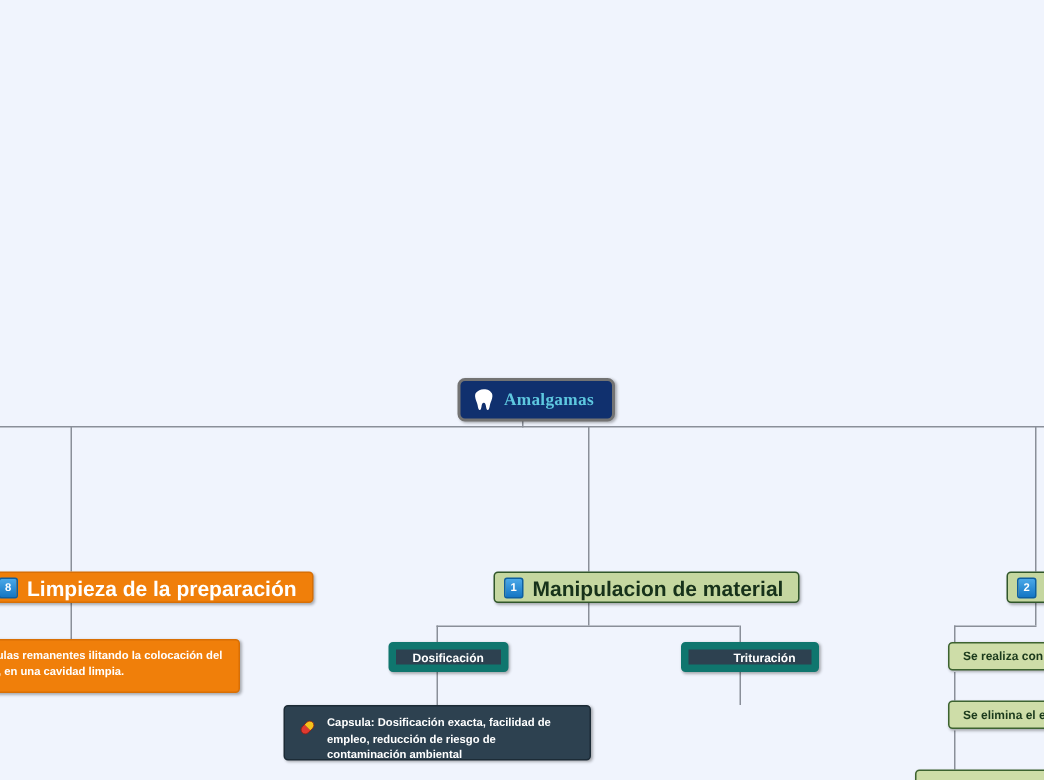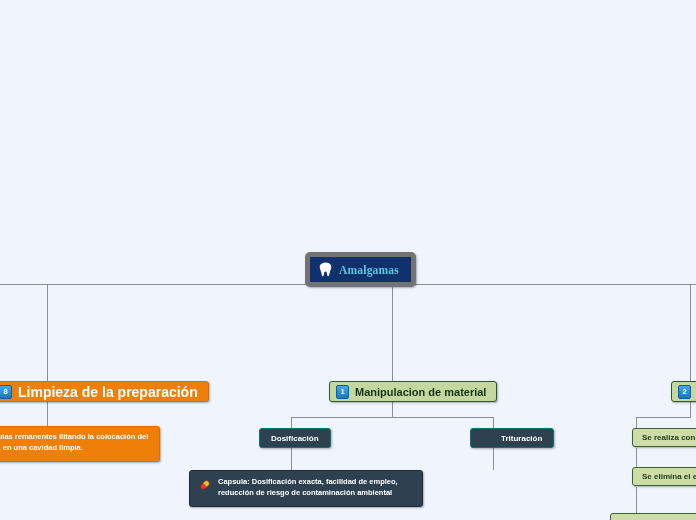--- a/index.html
+++ b/index.html
@@ -33,21 +33,21 @@
     box-sizing: border-box;
     display: flex;
     align-items: center;
     border-radius: 3px;
     box-shadow: 1px 1px 2px rgba(0,0,0,0.30);
   }
 
   
   .node.root {
     background: #10306e;
-    border: 5px solid #737373;
+    border: 2px solid #737373;
     border-radius: 5px;
     padding: 5px 12px 5px 9px;
     gap: 7px;
   }
   .node.root .label {
     color: #5ec8e0;
     font-size: 11.5px;
     font-weight: bold;
     font-family: "Liberation Serif", serif;
     letter-spacing: .2px;
@@ -82,41 +82,41 @@
 
   
   .node.green {
     background: #c5d7a0;
     border: 1px solid #30562a;
     padding: 4px 10px 4px 6px;
     gap: 6px;
   }
   .node.green .label {
     color: #17321a;
-    font-size: 11px;
+    font-size: 14px;
     font-weight: bold;
     white-space: nowrap;
     text-align: center;
   }
   .node.green-note {
     background: #cedda8;
     border: 1px solid #3d6330;
     padding: 5px 9px;
   }
   .node.green-note .label {
     color: #1b3a1c;
     font-size: 8px;
     font-weight: bold;
     white-space: nowrap;
   }
 
   
   .node.slate {
     background: #2d4150;
-    border: 1px solid #0f766e;
+    border: 5px solid #0f766e;
     padding: 4px 11px;
     justify-content: center;
   }
   .node.slate .label {
     color: #ffffff;
     font-size: 8px;
     font-weight: bold;
     white-space: nowrap;
   }
   .node.slate-note {
@@ -208,34 +208,34 @@
 
   <div class="node green" style="left:329px; top:381px; height:21px;">
     <span class="badge">1</span>
     <span class="label">Manipulacion de material</span>
   </div>
 
   <div class="node slate" style="left:259px; top:428px; height:20px;">
     <span class="label">Dosificación</span>
   </div>
 
-  <div class="node slate-note" style="left:189px; top:470px; width:234px; height:37px;">
+  <div class="node slate-note" style="left:189px; top:470px; width:205px; height:37px;">
     <span class="icon icon-capsule">
       <svg viewBox="0 0 20 20" width="14" height="14" aria-hidden="true">
         <g transform="rotate(-45 10 10)">
           <path d="M3 10a4 4 0 0 1 4-4h3v8H7a4 4 0 0 1-4-4z" fill="#e03a30"></path>
           <path d="M10 6h3a4 4 0 0 1 0 8h-3z" fill="#f5c21b"></path>
           <rect x="3" y="6" width="14" height="8" rx="4" fill="none" stroke="#8c1f18" stroke-width="0.8"></rect>
         </g>
       </svg>
     </span>
     <span class="label">Capsula: Dosificación exacta, facilidad de empleo, reducción de riesgo de contaminación ambiental</span>
   </div>
 
-  <div class="node slate" style="left:470px; top:428px; height:20px;padding-left:30px;">
+  <div class="node slate" style="left:454px; top:428px; height:20px;padding-left:30px;">
     <span class="label">Trituración</span>
   </div>
 
 
   <div class="node green" style="left:671px; top:381px; height:21px; width:70px;">
     <span class="badge">2</span>
     <span class="label"></span>
   </div>
 
   <div class="node green-note" style="left:632px; top:428px; height:19px; width:120px;">

